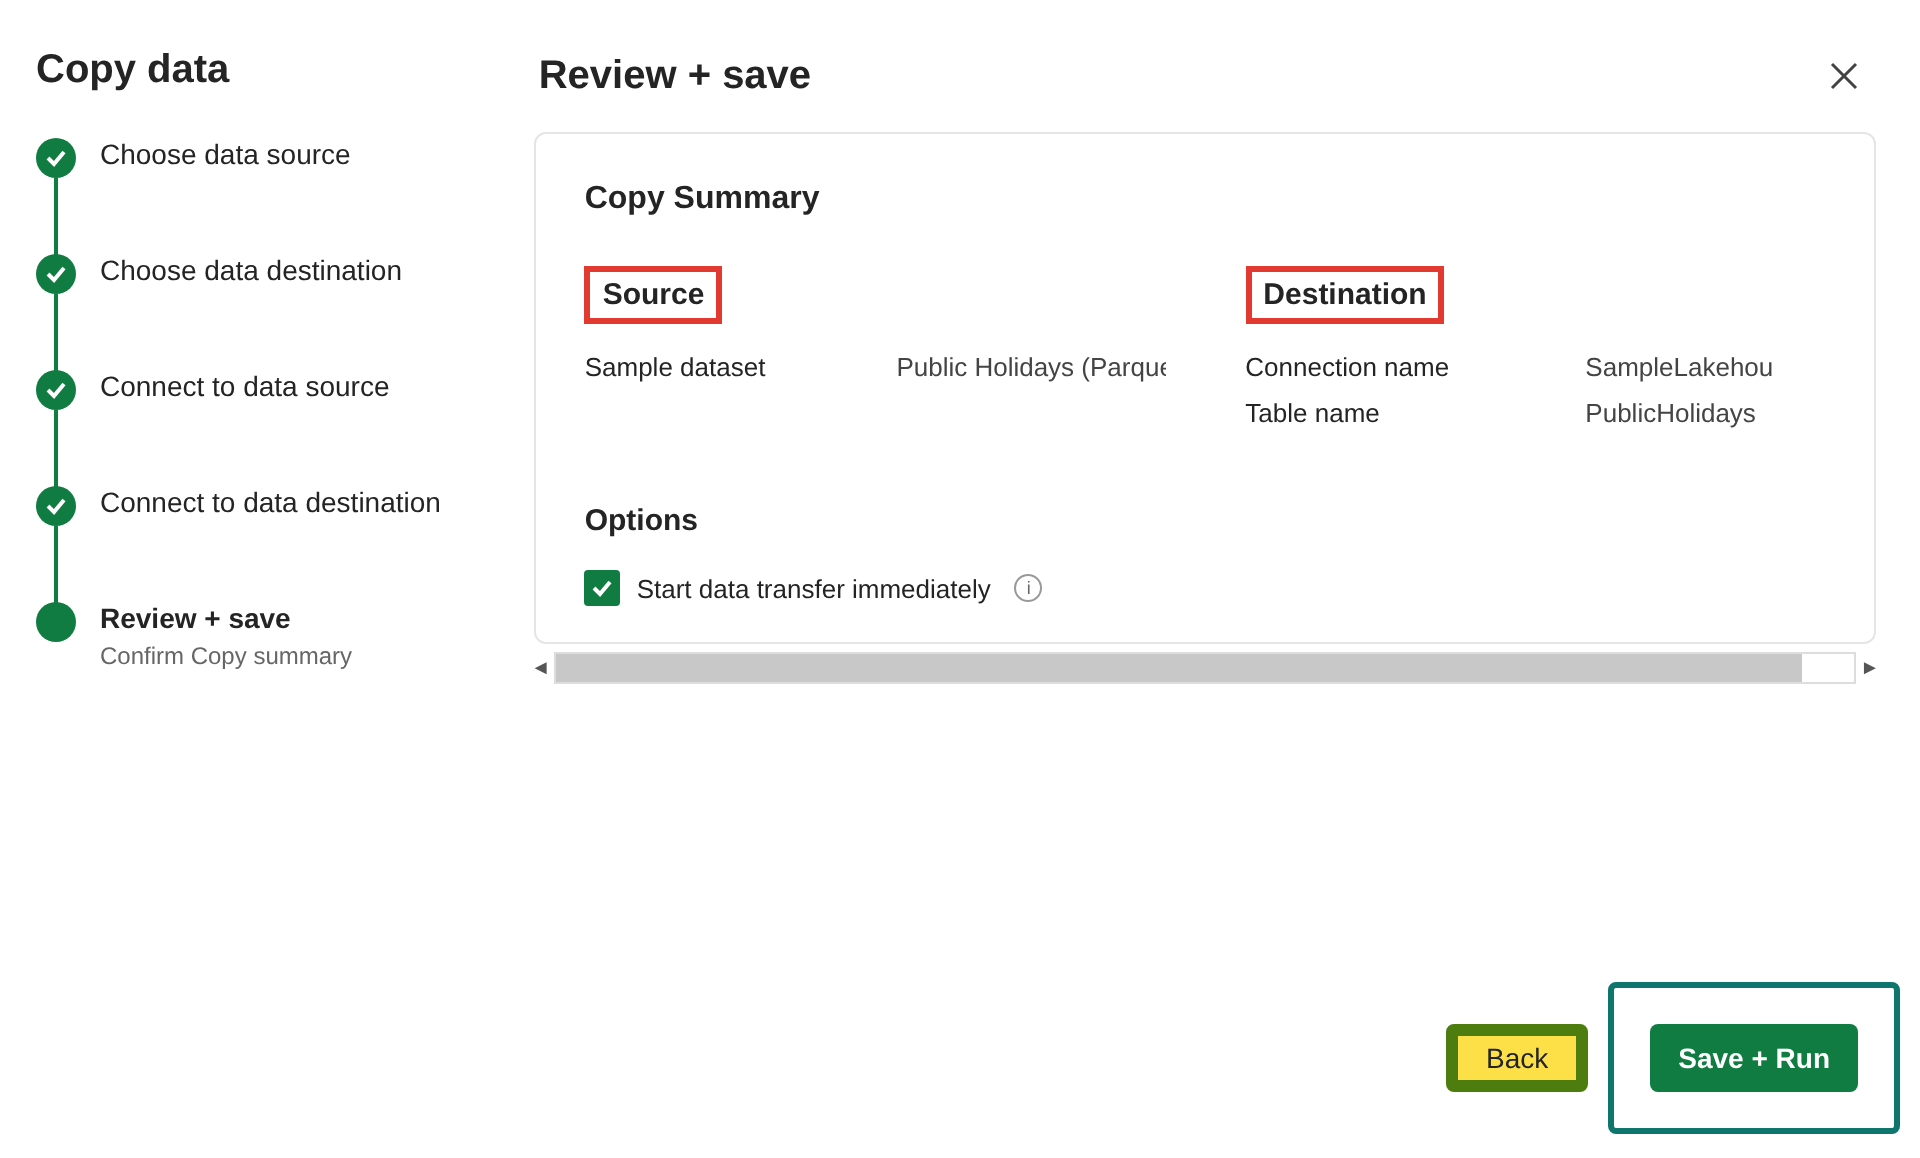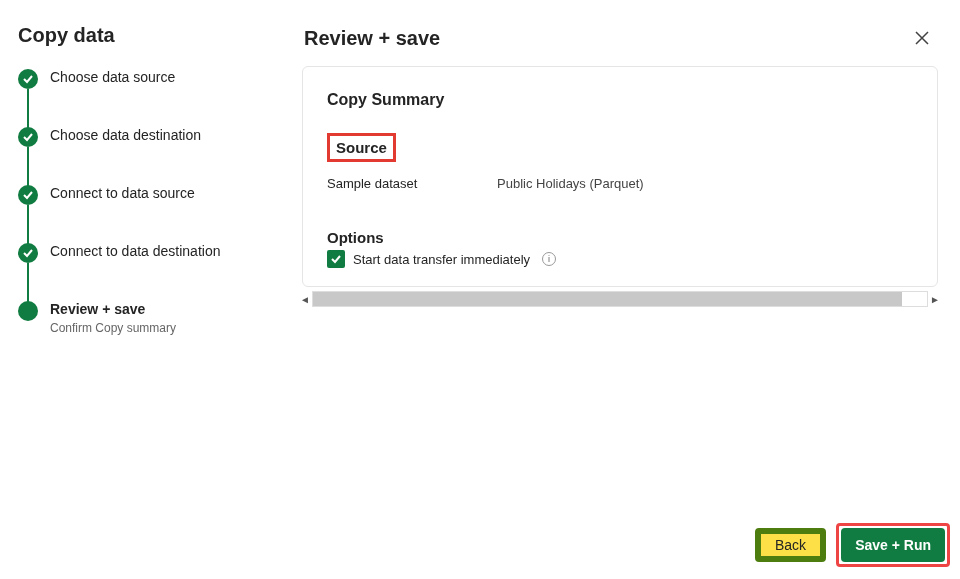--- a/index.html
+++ b/index.html
@@ -32,33 +32,33 @@
 .arrow:after{content:"";position:absolute;right:-2px;top:-5px;width:0;height:0;border-left:12px solid #444;border-top:6px solid transparent;border-bottom:6px solid transparent;}
 .dest-icon{width:64px;height:64px;border:1px solid #cfcfcf;border-radius:6px;background:#fafafa;display:flex;align-items:center;justify-content:center;}
 .dest-label{font-size:14px;margin-left:10px;}
 .cols{display:flex;gap:40px;}
 .col{flex:1;min-width:0;}
 .col-head{display:inline-block;font-size:15px;font-weight:600;padding:3px 6px;border:3px solid #e23a30;margin-bottom:14px;}
 .kv{display:flex;align-items:center;margin-bottom:8px;font-size:13px;}
 .kv-k{width:170px;color:#242424;}
 .kv-v{color:#444;white-space:nowrap;overflow:hidden;}
 .options{margin-top:30px;}
-.options-head{font-size:15px;font-weight:600;margin-bottom:4px;}
+.options-head{font-size:15px;font-weight:600;margin-bottom:16px;}
 .opt-row{display:flex;align-items:center;gap:8px;font-size:13px;}
 .cbx{width:18px;height:18px;background:#107c41;border-radius:2px;display:flex;align-items:center;justify-content:center;color:#fff;cursor:pointer;}
 .info{width:14px;height:14px;border:1px solid #999;border-radius:50%;display:inline-flex;align-items:center;justify-content:center;font-size:9px;color:#666;margin-left:4px;}
 .hscroll{margin:4px 18px 0 18px;height:16px;display:flex;align-items:center;}
 .hscroll-track{flex:1;height:16px;background:#fff;border:1px solid #ddd;position:relative;}
 .hscroll-thumb{position:absolute;left:0;top:0;bottom:0;width:96%;background:#c8c8c8;}
 .hs-btn{width:14px;height:14px;display:flex;align-items:center;justify-content:center;font-size:10px;color:#555;}
 .footer{position:absolute;right:10px;bottom:12px;display:flex;gap:10px;align-items:center;}
 .btn{height:34px;padding:0 14px;border-radius:4px;font-size:14px;display:flex;align-items:center;cursor:pointer;}
 .btn-back{border:6px solid #4d7c0f;background:#fde047;color:#242424;}
 .btn-primary{background:#107c41;color:#fff;font-weight:600;}
-.primary-wrap{border:3px solid #ef4444;padding:2px;border-radius:4px;}
+.primary-wrap{border:3px solid #0f766e;padding:18px;border-radius:4px;}
 svg{display:block;}
 </style>
 </head>
 <body>
 
 <div class="app">
   <aside class="sidebar">
     <h1 class="sidebar-title">Copy data</h1>
     <div class="steps">
 
@@ -136,20 +136,31 @@
 
 
       <div class="cols">
         <div class="col">
           <div class="col-head">Source</div>
           <div class="kv">
             <div class="kv-k">Sample dataset</div>
             <div class="kv-v">Public Holidays (Parquet)</div>
           </div>
         </div>
+        <div class="col">
+          <div class="col-head">Destination</div>
+          <div class="kv">
+            <div class="kv-k">Connection name</div>
+            <div class="kv-v">SampleLakehou</div>
+          </div>
+          <div class="kv">
+            <div class="kv-k">Table name</div>
+            <div class="kv-v">PublicHolidays</div>
+          </div>
+        </div>
       </div>
 
       <div class="options">
         <div class="options-head">Options</div>
         <div class="opt-row">
           <div class="cbx">
             <svg width="12" height="12" viewBox="0 0 12 12">
                 <path d="M2 6 L5 9 L10 3" stroke="#fff" stroke-width="2" fill="none"></path>
               </svg>
           </div>

